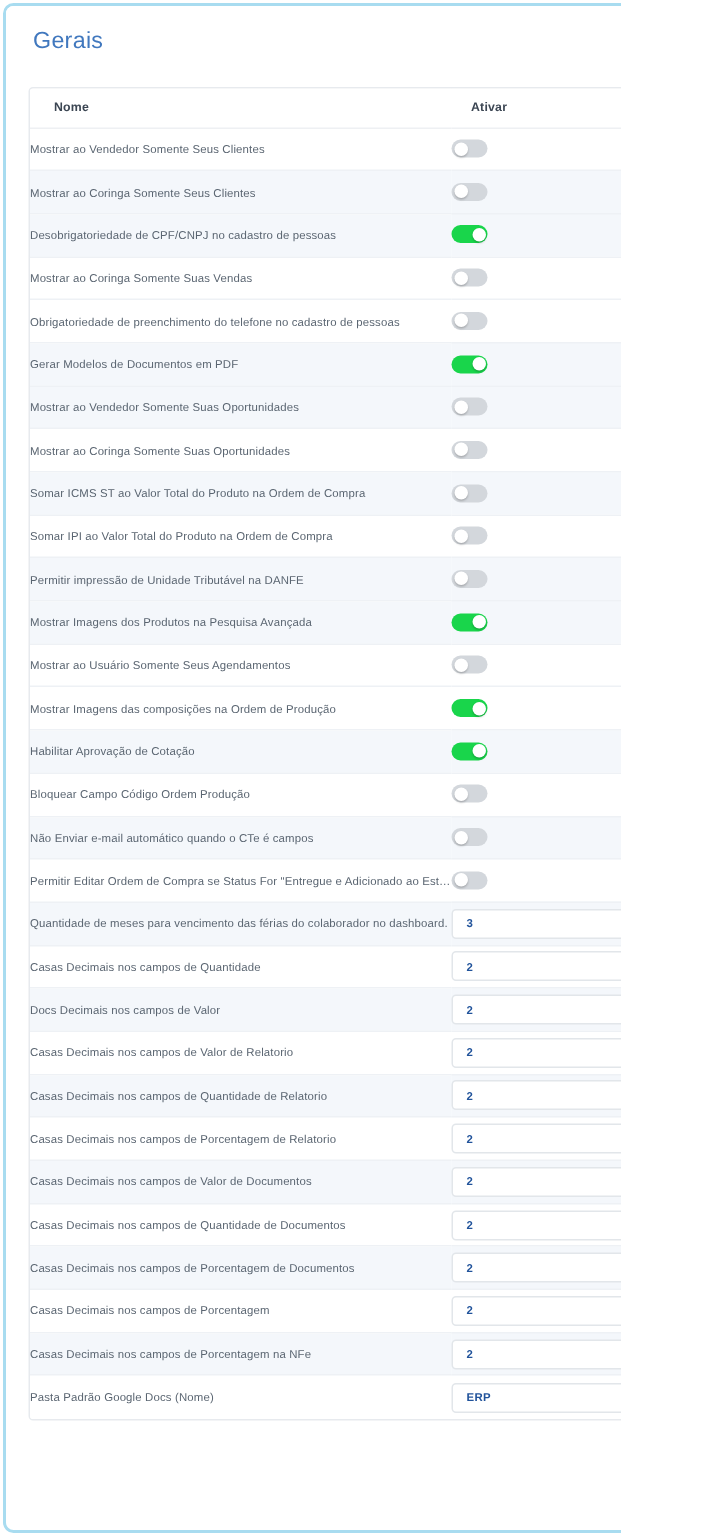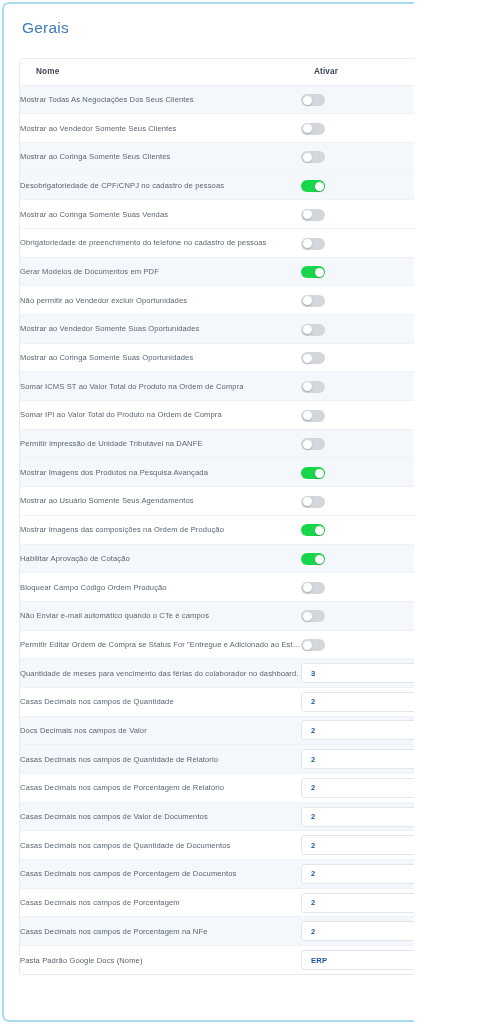--- a/index.html
+++ b/index.html
@@ -184,24 +184,20 @@
 
     <div class="card">
       <table class="tbl">
         <thead>
           <tr class="thead-row">
             <th class="col-name">Nome</th>
             <th class="col-act">Ativar</th>
           </tr>
         </thead>
         <tbody id="tbody">
-            <tr class="row even">
-              <td class="cell-label">Mostrar Todas As Negociações Dos Seus Clientes</td>
-              <td class="cell-ctrl"><div class="switch"><span class="knob"></span></div></td>
-            </tr>
             <tr class="row odd">
               <td class="cell-label">Mostrar ao Vendedor Somente Seus Clientes</td>
               <td class="cell-ctrl"><div class="switch"><span class="knob"></span></div></td>
             </tr>
             <tr class="row even">
               <td class="cell-label">Mostrar ao Coringa Somente Seus Clientes</td>
               <td class="cell-ctrl"><div class="switch"><span class="knob"></span></div></td>
             </tr>
             <tr class="row even">
               <td class="cell-label">Desobrigatoriedade de CPF/CNPJ no cadastro de pessoas</td>
@@ -211,24 +207,20 @@
               <td class="cell-label">Mostrar ao Coringa Somente Suas Vendas</td>
               <td class="cell-ctrl"><div class="switch"><span class="knob"></span></div></td>
             </tr>
             <tr class="row odd">
               <td class="cell-label">Obrigatoriedade de preenchimento do telefone no cadastro de pessoas</td>
               <td class="cell-ctrl"><div class="switch"><span class="knob"></span></div></td>
             </tr>
             <tr class="row even">
               <td class="cell-label">Gerar Modelos de Documentos em PDF</td>
               <td class="cell-ctrl"><div class="switch on"><span class="knob"></span></div></td>
-            </tr>
-            <tr class="row odd">
-              <td class="cell-label">Não permitir ao Vendedor excluir Oportunidades</td>
-              <td class="cell-ctrl"><div class="switch"><span class="knob"></span></div></td>
             </tr>
             <tr class="row even">
               <td class="cell-label">Mostrar ao Vendedor Somente Suas Oportunidades</td>
               <td class="cell-ctrl"><div class="switch"><span class="knob"></span></div></td>
             </tr>
             <tr class="row odd">
               <td class="cell-label">Mostrar ao Coringa Somente Suas Oportunidades</td>
               <td class="cell-ctrl"><div class="switch"><span class="knob"></span></div></td>
             </tr>
             <tr class="row even">
@@ -289,20 +281,28 @@
               </td>
             </tr>
             <tr class="row even">
               <td class="cell-label">Docs Decimais nos campos de Valor</td>
               <td class="cell-ctrl">
                 <div class="field">
                   <span class="val">2</span>
                 </div>
               </td>
             </tr>
+            <tr class="row odd">
+              <td class="cell-label">Casas Decimais nos campos de Valor de Relatorio</td>
+              <td class="cell-ctrl">
+                <div class="field">
+                  <span class="val">2</span>
+                </div>
+              </td>
+            </tr>
             <tr class="row even">
               <td class="cell-label">Casas Decimais nos campos de Quantidade de Relatorio</td>
               <td class="cell-ctrl">
                 <div class="field">
                   <span class="val">2</span>
                 </div>
               </td>
             </tr>
             <tr class="row odd">
               <td class="cell-label">Casas Decimais nos campos de Porcentagem de Relatorio</td>

